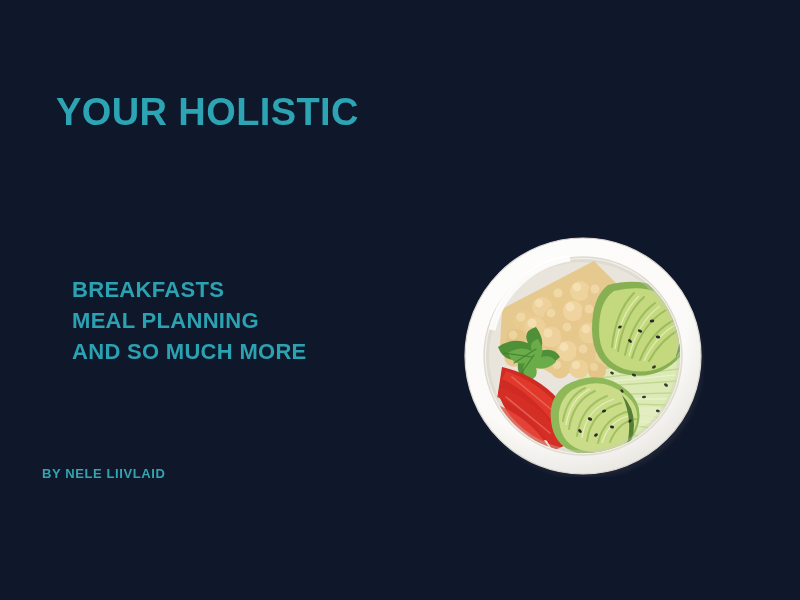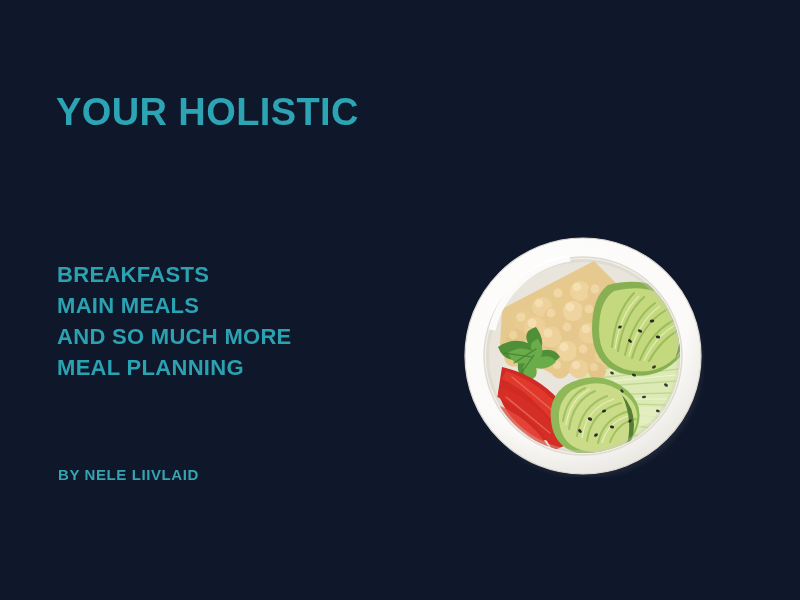--- a/index.html
+++ b/index.html
@@ -34,44 +34,44 @@
     text-transform: uppercase;
     white-space: nowrap;
   }
 
   
   .feature-list {
     position: absolute;
     left: 56px;
     top: 258px;
     width: 380px;
-    margin: 1px;
+    margin: 16px;
     padding: 0;
     list-style: none;
   }
   .feature-item {
     color: #2ba2b2;
     font-family: "Liberation Sans", sans-serif;
     font-weight: bold;
     font-size: 22px;
     line-height: 31px;
     letter-spacing: 0.3px;
     text-transform: uppercase;
     white-space: nowrap;
   }
 
   
   .byline {
     position: absolute;
-    left: 58px;
+    left: 42px;
     top: 466px;
     color: #35a3b0;
     font-family: "Liberation Sans", sans-serif;
     font-weight: bold;
-    font-size: 15px;
+    font-size: 13px;
     letter-spacing: 0.6px;
     text-transform: uppercase;
     white-space: nowrap;
   }
 
   
   .photo {
     position: absolute;
     left: 462px;
     top: 235px;
@@ -84,23 +84,22 @@
 <body>
 
 <div id="poster">
 
   <div class="headline">
     <span class="headline-line">YOUR HOLISTIC</span>
   </div>
 
   <ul class="feature-list">
     <li class="feature-item">BREAKFASTS</li>
-    <li class="feature-item">MAIN MEALS</li>
+    <li class="feature-item">MEAL PLANNING</li>
     <li class="feature-item">AND SO MUCH MORE</li>
-    <li class="feature-item">MEAL PLANNING</li>
   </ul>
 
   <div class="byline">BY NELE LIIVLAID</div>
 
   <div class="photo">
     <svg viewBox="0 0 242 242" xmlns="http://www.w3.org/2000/svg">
       <defs>
         <clipPath id="bowlInner">
           <circle cx="121" cy="121" r="97"></circle>
         </clipPath>

